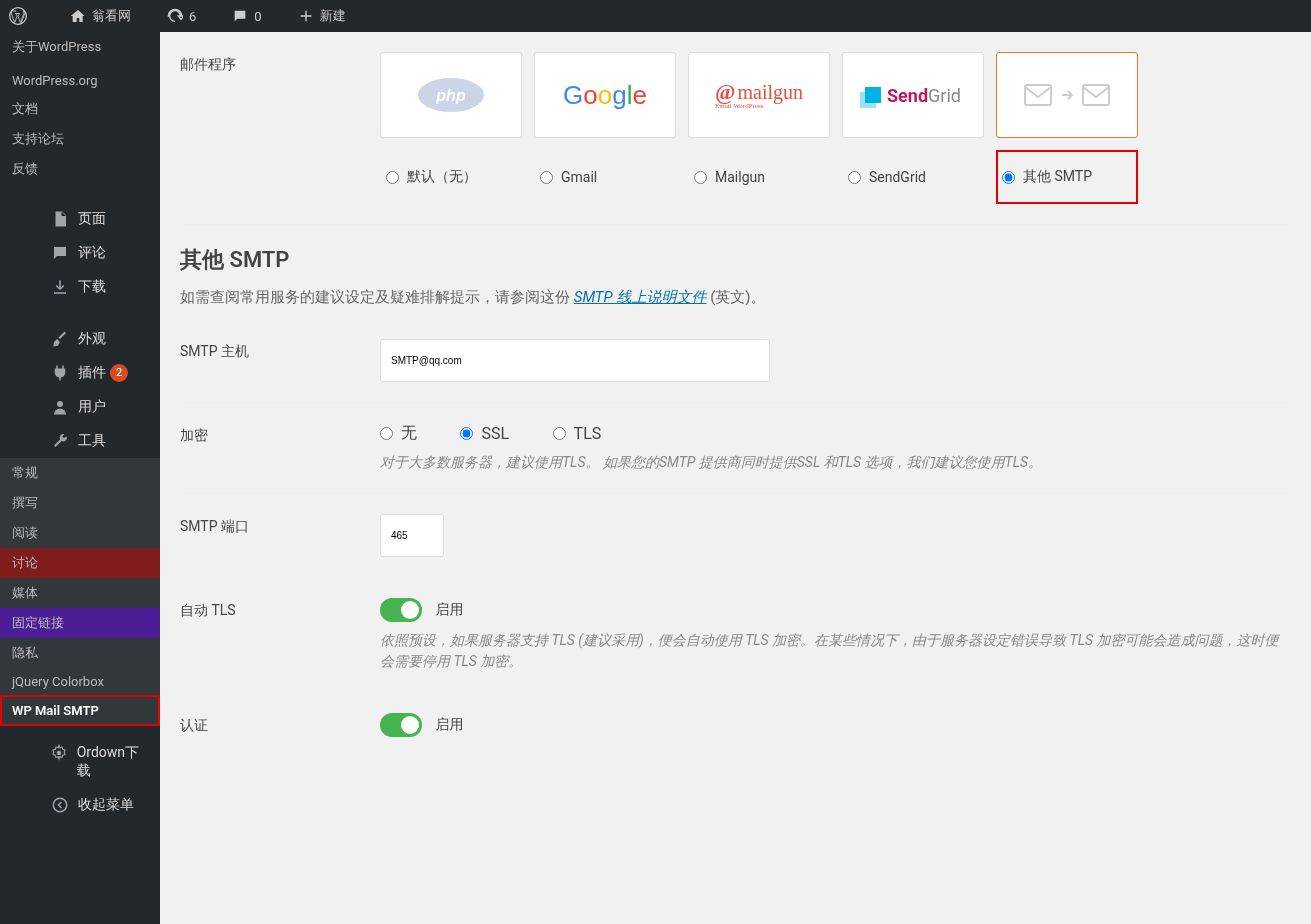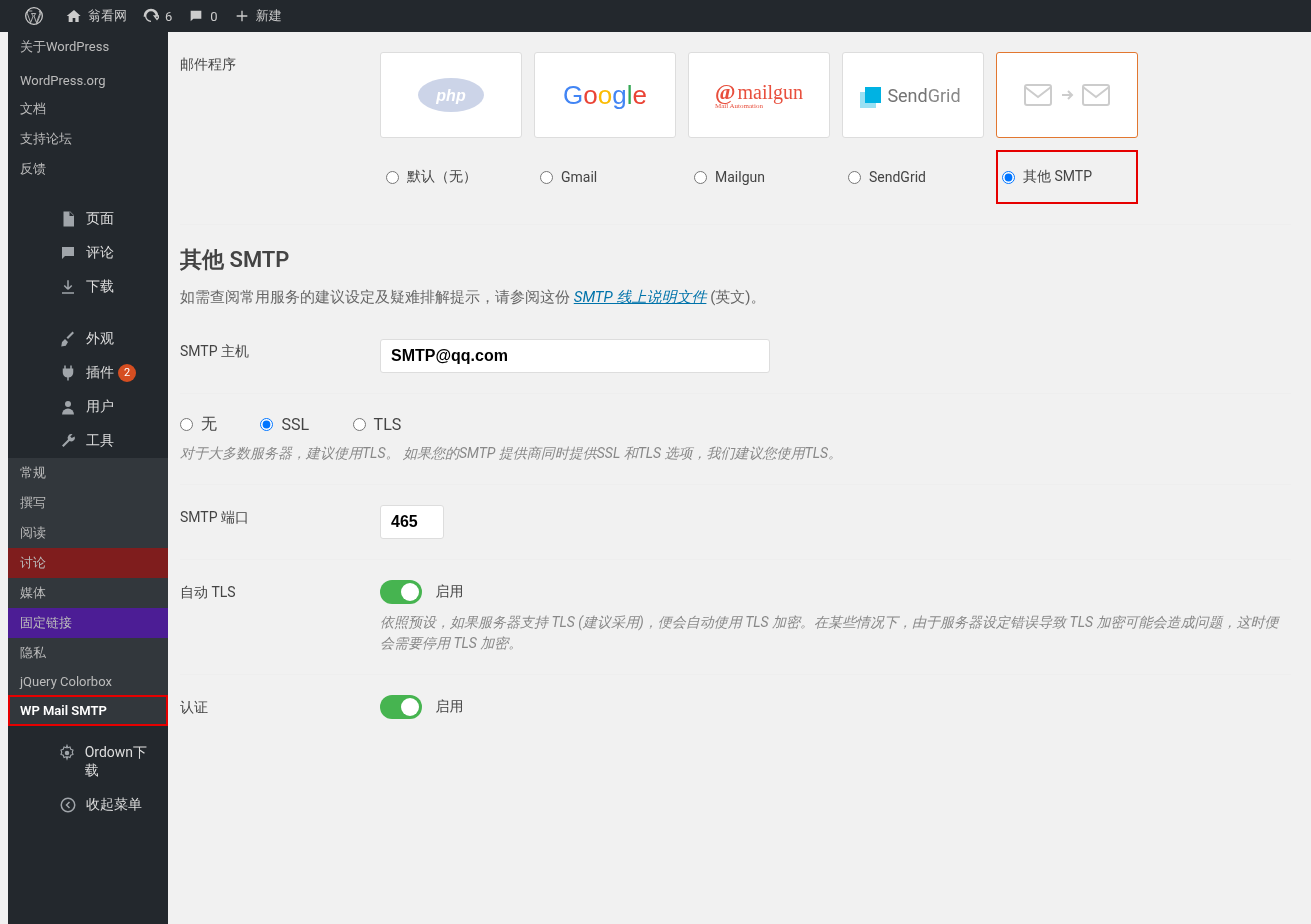--- a/index.html
+++ b/index.html
@@ -1,24 +1,24 @@
 <!DOCTYPE html>
 <html><head>
 <meta charset="utf-8">
 <style>
 * { margin:0; padding:0; box-sizing:border-box; }
 body { font-family:-apple-system,BlinkMacSystemFont,"Segoe UI",Roboto,sans-serif; font-size:13px; background:#f1f1f1; color:#444; }
 
 
-#topbar { height:32px; background:#23282d; color:#ccc; display:flex; align-items:center; padding:0 24px; font-size:13px; }
+#topbar { height:32px; background:#23282d; color:#ccc; display:flex; align-items:center; padding:0 8px; font-size:13px;gap:20px; }
 #topbar .tb-item { display:flex; align-items:center; margin-right:16px; color:#ccc; cursor:pointer; }
 #topbar .tb-item span.icon { margin-right:6px; display:inline-flex; }
 
 
-#sidebar { position:fixed; top:32px; left:8px; width:160px; bottom:0; background:#23282d; color:#ddd; font-size:14px; overflow:visible; }
+#sidebar { position:fixed; top:32px; left:0; width:160px; bottom:0; background:#23282d; color:#ddd; font-size:14px; overflow:visible; }
 .sb-item { display:flex; align-items:flex-start; padding:8px 12px; cursor:pointer; color:#ddd;margin-left:38px; }
 .sb-item .icon { width:20px; margin-right:8px; display:inline-flex; align-items:center; justify-content:center; color:#a0a5aa; }
 .sb-sub { padding:6px 12px; cursor:pointer; color:#bbb; font-size:13px; }
 .sb-item.current { background:#0073aa; color:#fff; position:relative; }
 .sb-item.current .icon { color:#fff; }
 .sb-item.current::after { content:""; position:absolute; right:-8px; top:50%; margin-top:-8px; border:8px solid transparent; border-left-color:#0073aa; }
 .sb-item.current::after { border-left-color:#f1f1f1; right:0; border-right:none; }
 .sb-sub.current { color:#fff; font-weight:600; }
 .sb-sep { height:5px; }
 .badge { display:inline-block; background:#d54e21; color:#fff; border-radius:9px; min-width:18px; height:18px; line-height:18px; text-align:center; font-size:11px; margin-left:4px; padding:0 5px; }
@@ -37,38 +37,38 @@
 .mailer-card.selected { border:1px solid #e27730; }
 .mailer-radios { display:flex; gap:12px; }
 .mailer-radio { width:142px; display:flex; align-items:center; padding:4px 6px; cursor:pointer; font-size:14px; }
 .mailer-radio.selected { border:2px solid #e60000; padding:16px 4px; }
 .mailer-radio input { margin-right:8px; }
 
 .desc { color:#888; font-style:italic; font-size:14px; line-height:1.5; margin-top:8px; }
 .desc-plain { color:#666; font-size:15px; line-height:1.6; margin:10px 0; }
 h2.section { font-size:22px; font-weight:600; color:#444; margin-top:20px; }
 a { color:#0073aa; }
-input[type=text] { border:1px solid #ddd; border-radius:3px; padding:7px 10px; font-size:16px;font-weight:bold; }
+input[type=text] { border:1px solid #ddd; border-radius:3px; padding:15px 10px; font-size:10px; }
 input[type=checkbox] { width:16px; height:16px; margin-right:8px; vertical-align:middle; }
 .radio-inline { display:inline-flex; align-items:center; margin-right:40px; cursor:pointer; font-size:16px; color:#444; }
 .radio-inline input { margin-right:8px; }
 
 
 .toggle { width:42px; height:24px; border-radius:12px; background:#46b450; position:relative; display:inline-block; vertical-align:middle; margin-right:10px; cursor:pointer; }
 .toggle::after { content:""; position:absolute; width:18px; height:18px; border-radius:50%; background:#fff; top:3px; right:3px; }
 
 
 svg { fill:currentColor; }
 .logo-google { font-weight:500; font-size:26px; font-family:Arial,sans-serif; }
 .logo-google .g1{color:#4285F4}.logo-google .o1{color:#EA4335}.logo-google .o2{color:#FBBC05}.logo-google .g2{color:#4285F4}.logo-google .l{color:#34A853}.logo-google .e{color:#EA4335}
 .logo-mailgun { color:#e84f3d; font-family:Georgia,serif; font-size:20px; line-height:1; }
 .logo-mailgun small { display:block; font-size:7px; color:#e84f3d; }
 .logo-mailgun .at { font-size:22px; font-weight:bold; margin-right:2px;}
 .logo-sendgrid { display:flex; align-items:center; font-size:18px; color:#888; font-weight:400; }
-.logo-sendgrid b { color:#737373; font-weight:400;}
+.logo-sendgrid b { color:#be185d; font-weight:700;}
 .logo-sendgrid .sq { width:16px; height:16px; background:#00b2e3; margin-right:6px; box-shadow:-5px 5px 0 #99e1f4; }
 .logo-smtp { display:flex; align-items:center; color:#ccc; gap:8px; }
 .logo-smtp svg { stroke:#ccc; fill:none; stroke-width:2;}
 </style>
 </head>
 <body>
 
 <div id="topbar">
   <div class="tb-item">
     <span class="icon">
@@ -218,21 +218,21 @@
         <div class="mailer-card">
           <svg width="70" height="36" viewBox="0 0 70 36">
               <ellipse cx="35" cy="18" rx="33" ry="17" fill="#ccd4e8"></ellipse>
               <text x="35" y="24" text-anchor="middle" font-size="16" font-weight="bold" font-style="italic" fill="#fff" font-family="Arial">php</text>
             </svg>
         </div>
         <div class="mailer-card">
           <span class="logo-google"><span class="g1">G</span><span class="o1">o</span><span class="o2">o</span><span class="g2">g</span><span class="l">l</span><span class="e">e</span></span>
         </div>
         <div class="mailer-card">
-          <span class="logo-mailgun"><span class="at">@</span>mailgun<small>Mail Automation</small></span>
+          <span class="logo-mailgun"><span class="at">@</span>mailgun<small>Email WordPress</small></span>
         </div>
         <div class="mailer-card">
           <span class="logo-sendgrid">
               <span class="sq"></span>
               <span><b>Send</b>Grid</span>
             </span>
         </div>
         <div class="mailer-card selected">
           <span class="logo-smtp">
             <svg width="28" height="22" viewBox="0 0 28 22">
@@ -281,20 +281,21 @@
   </p>
 
   <div class="form-row">
     <div class="col-label">SMTP 主机</div>
     <div class="col-field">
       <input type="text" style="width: 390px;" value="SMTP@qq.com">
     </div>
   </div>
 
   <div class="form-row">
+    <div class="col-label">加密</div>
     <div class="col-field">
       <label class="radio-inline">
           <input type="radio" name="enc" style="">
           <span>无</span>
         </label>
       <label class="radio-inline">
           <input type="radio" name="enc" checked="" style="">
           <span>SSL</span>
         </label>
       <label class="radio-inline">

